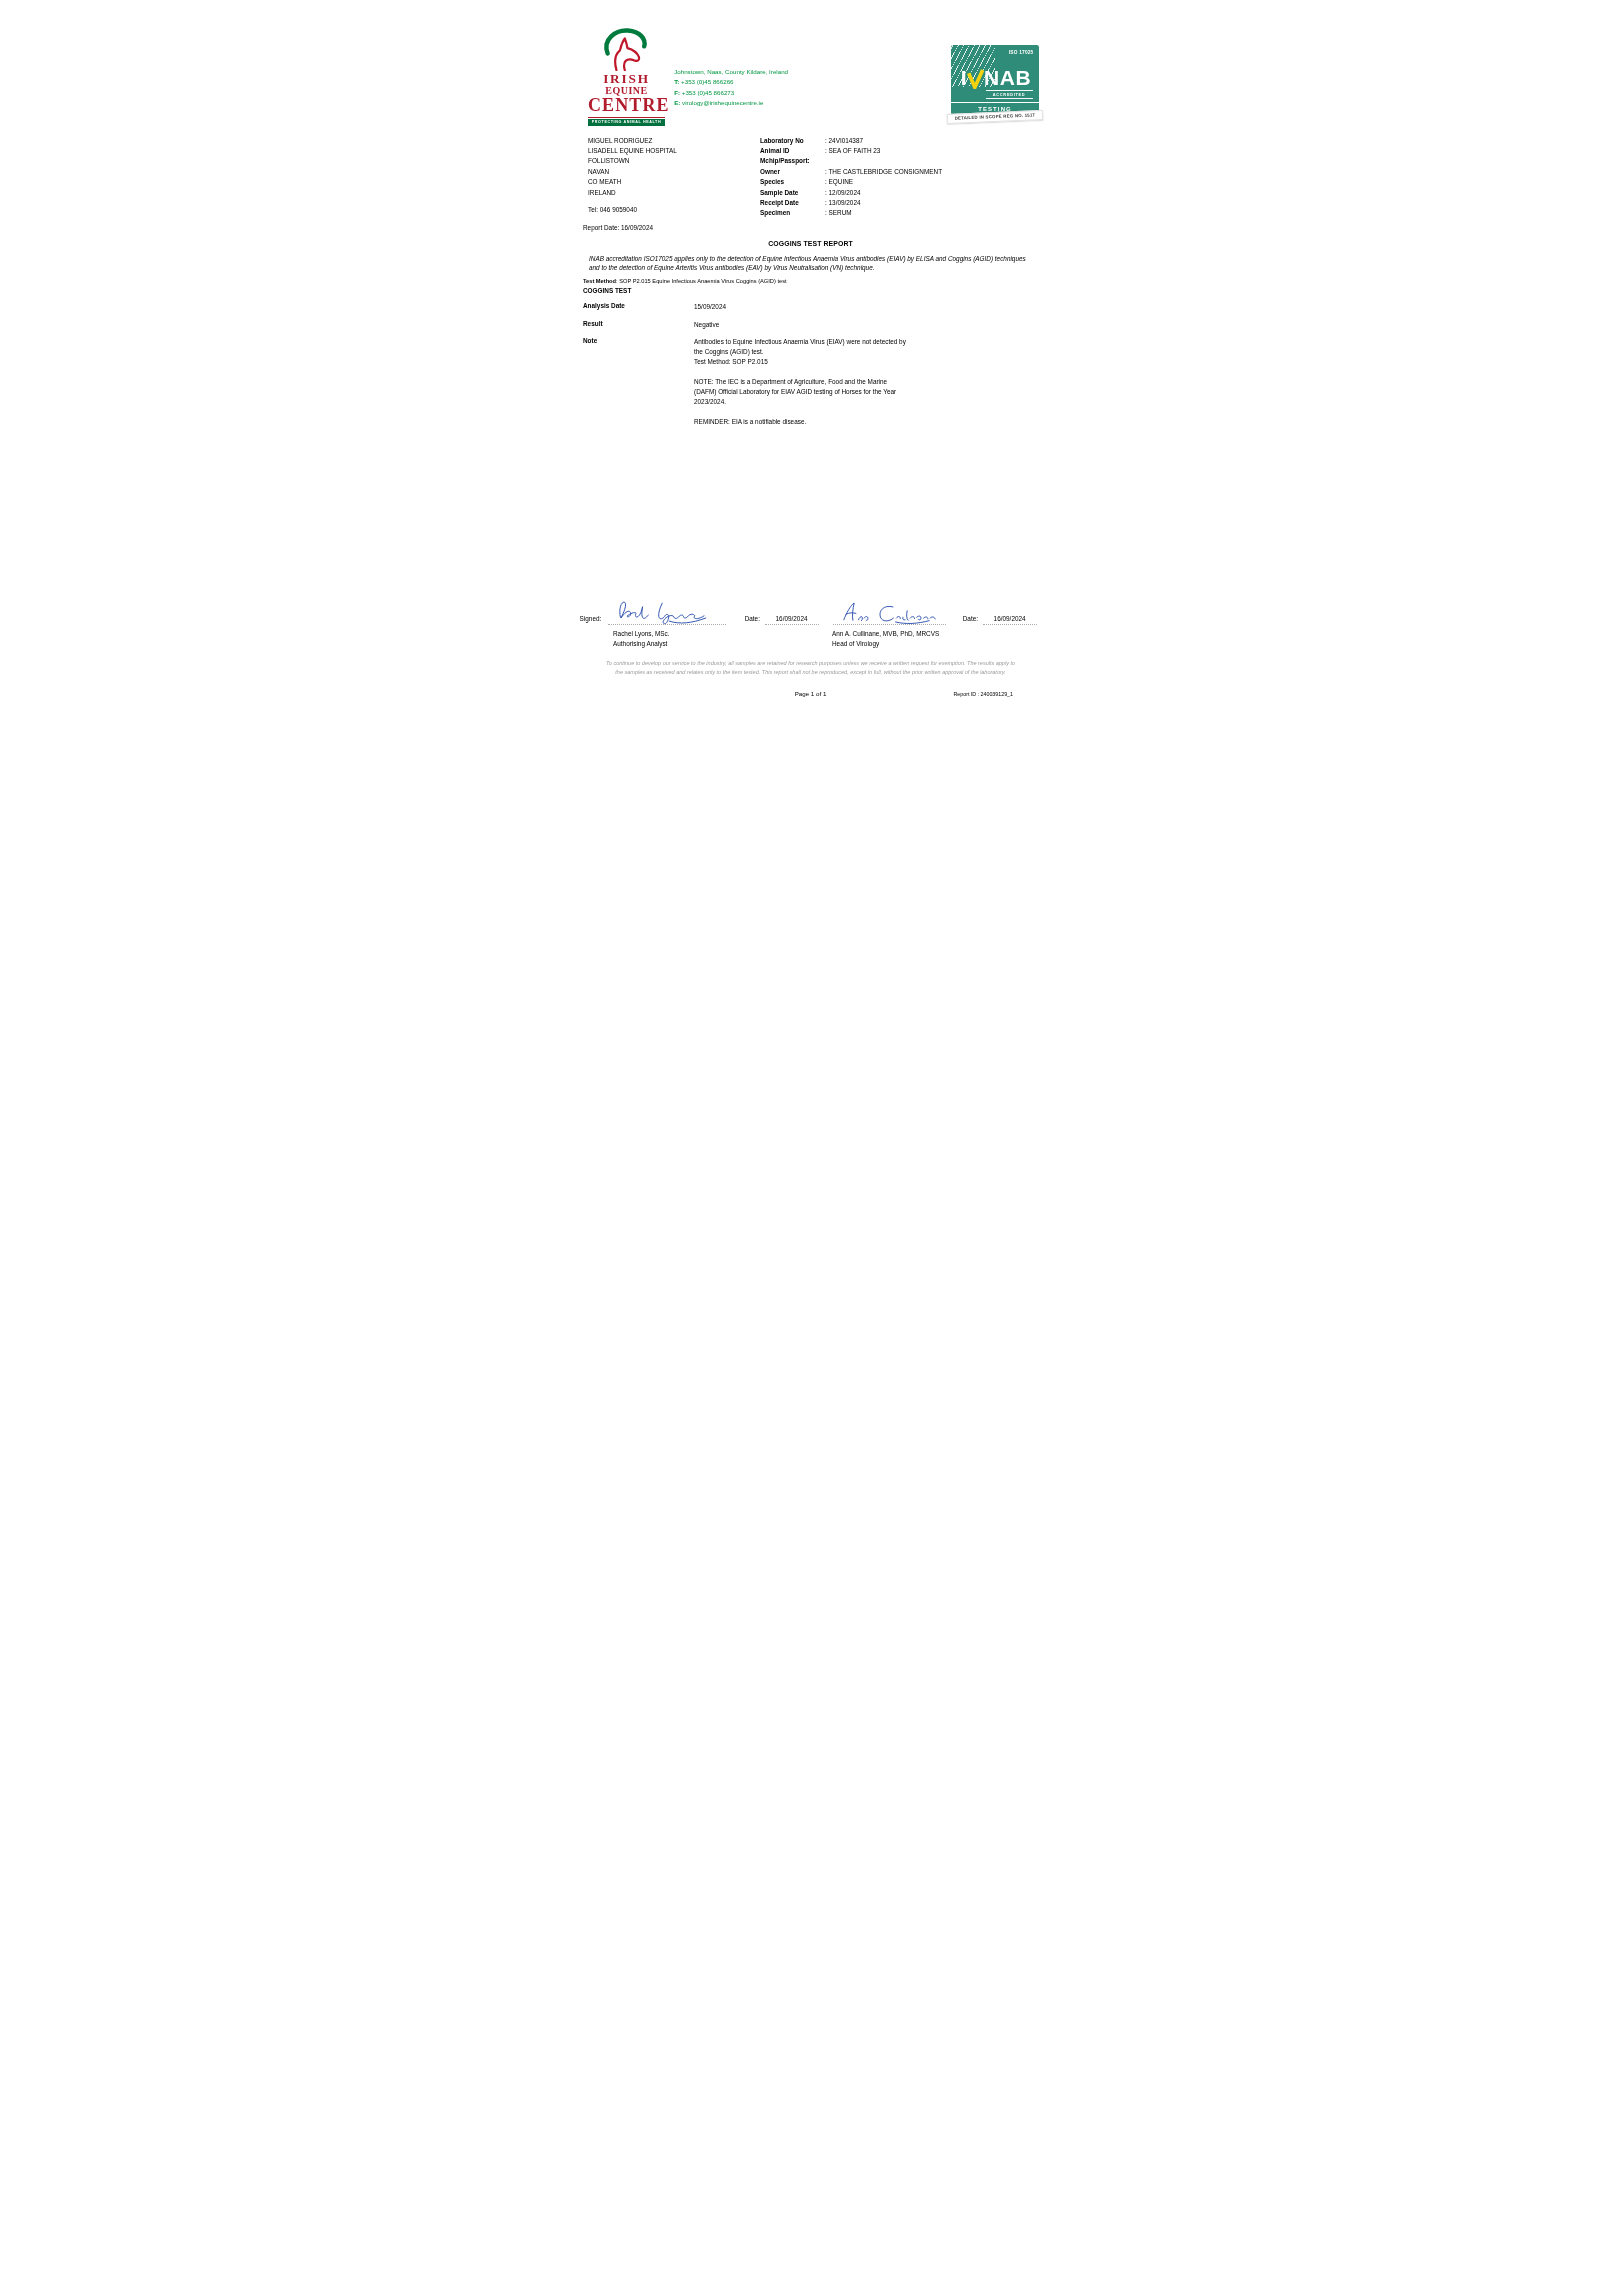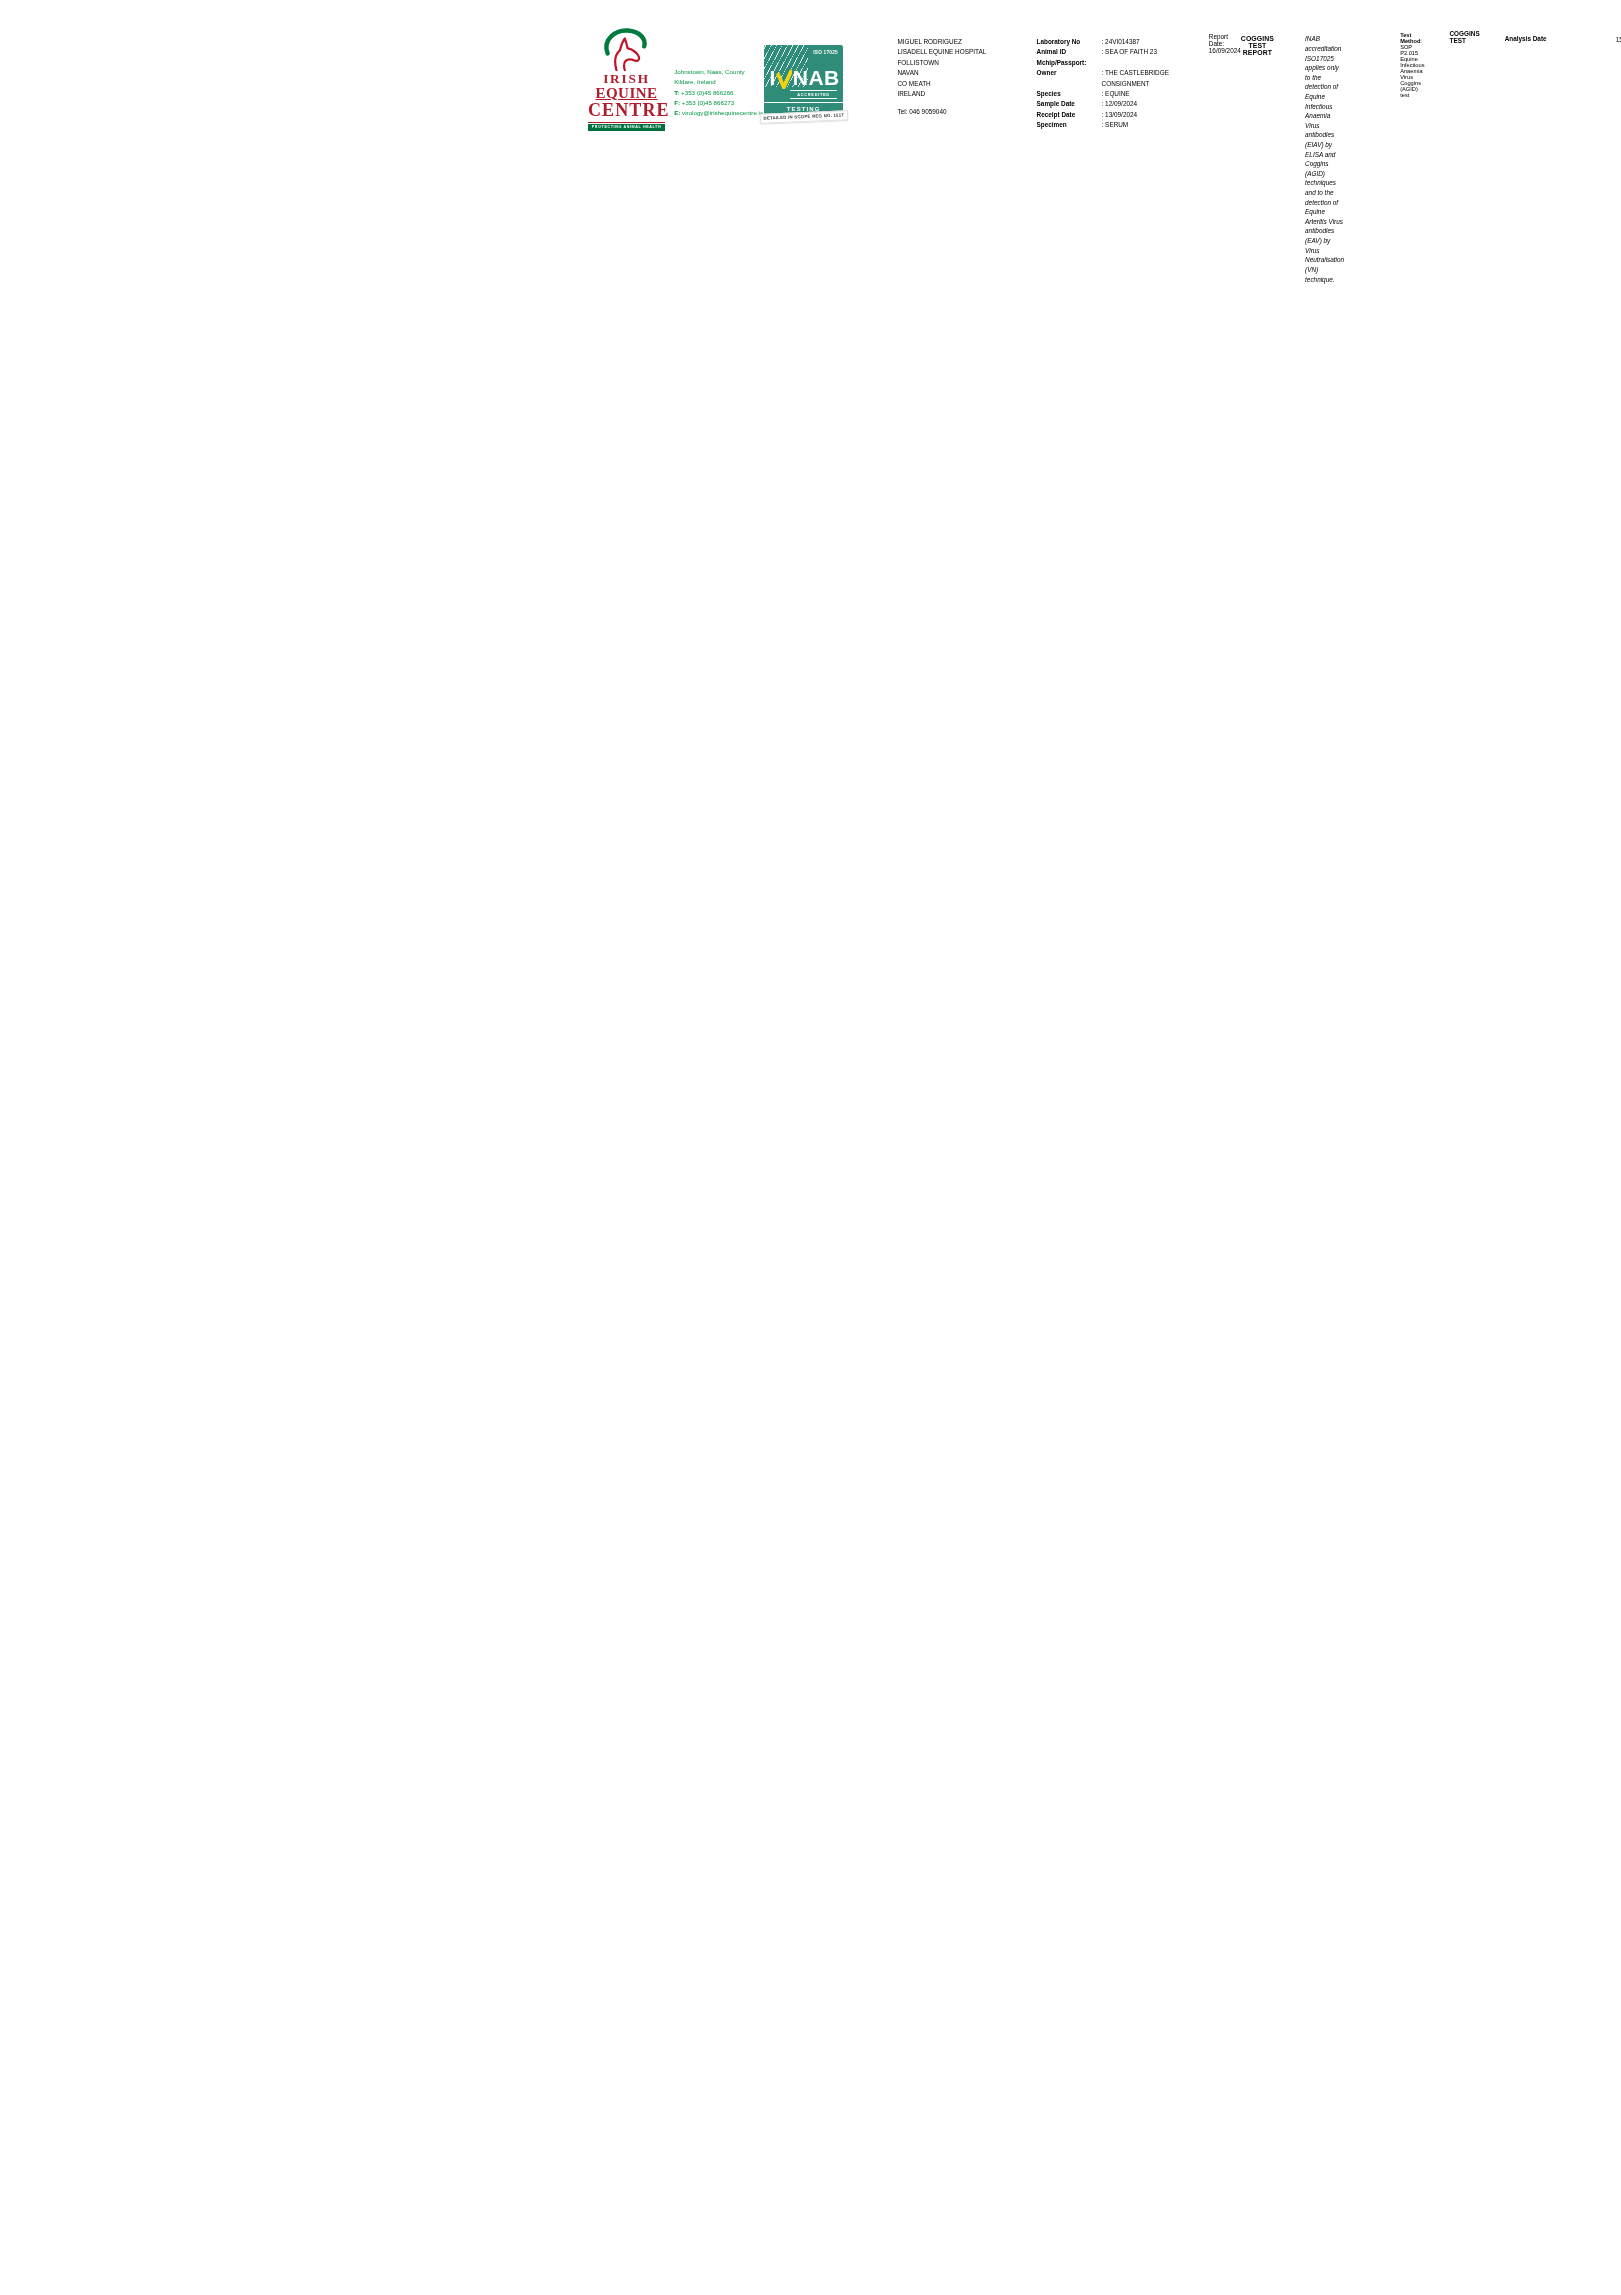--- a/index.html
+++ b/index.html
@@ -1,26 +1,26 @@
 <!DOCTYPE html>
 <html style="font-size:7.3px"><head>
 <meta charset="utf-8">
 <title>Coggins Test Report</title>
 <style>
   * { box-sizing: border-box; }
   body { margin:0; background:#ffffff; font-family:"Liberation Sans","DejaVu Sans",sans-serif; color:#000; }
-  .page { width:505px; min-height:715px; margin:0 auto; background:#fff; display:flex; flex-direction:row; padding:27px 0 15.6px; }
+  .page { width:505px; min-height:715px; margin:0 auto; background:#fff; display:flex; flex-direction:column; padding:27px 0 15.6px; }
 
   
   .header { display:flex; align-items:flex-start; }
   .logo { width:77px; margin-left:30px; text-align:center; }
   .logo svg { display:block; margin:0 auto 0.9px; }
   .logo-word { font-family:"Liberation Serif","DejaVu Serif",serif; font-weight:bold; color:#b11c2d; line-height:1.04; }
   .logo-word1 { font-size:13.3px; letter-spacing:1.8px; }
-  .logo-word2 { font-size:15px; letter-spacing:0.5px;text-decoration:underline; }
+  .logo-word2 { font-size:10px; letter-spacing:0.5px; }
   .logo-word3 { font-size:18px; letter-spacing:1.1px; }
   .logo-rule { border-top:0.9px solid #b11c2d; margin-top:1.8px; }
   .logo-banner { margin-top:0.9px; background:#00713e; color:#fff; font-size:3.7px; font-weight:bold; letter-spacing:0.6px; padding:1.6px 0; }
 
   .contact { margin-left:9.2px; padding-top:40px; font-size:6.2px; line-height:1.66; color:#009640; }
   .contact b { font-weight:bold; }
 
   .inab { margin-left:auto; margin-right:24px; padding-top:18.4px; width:88px; }
   .inab-badge { position:relative; background:#2f8c78; color:#fff; border-radius:2.3px; overflow:hidden; font-weight:bold; }
   .inab-badge::before { content:""; position:absolute; top:-2.8px; left:-1.8px; width:46px; height:44px;

